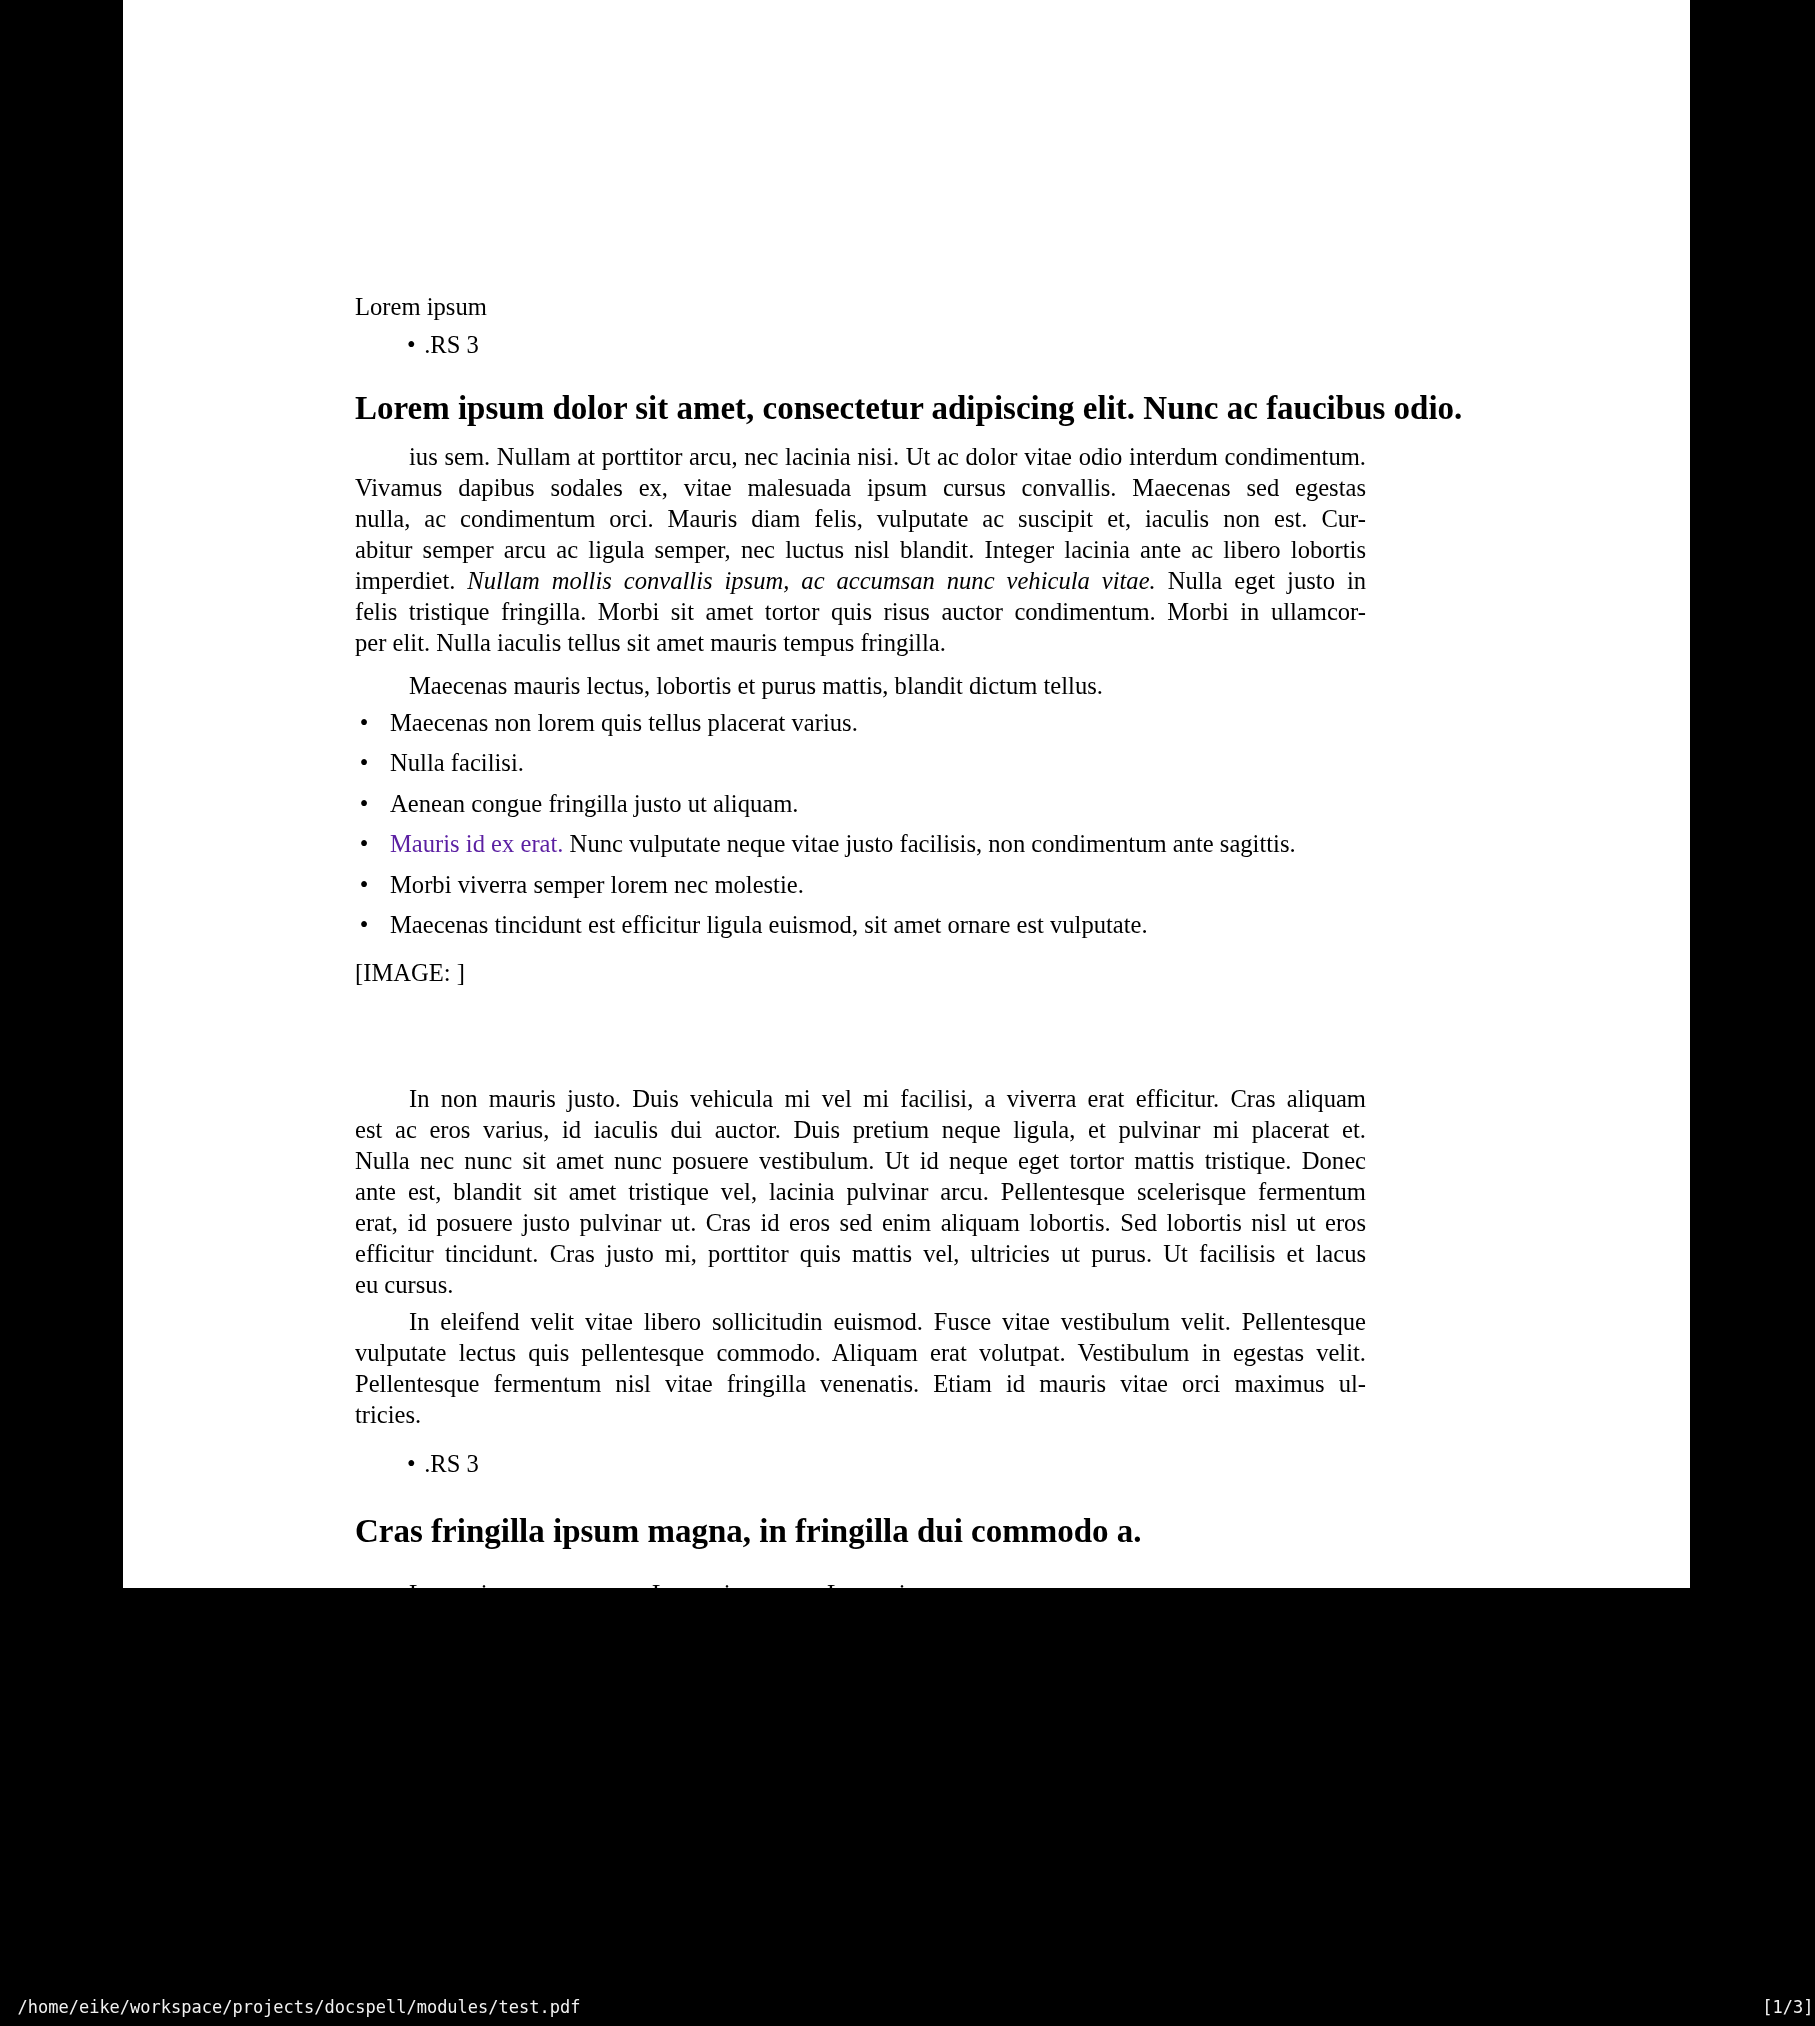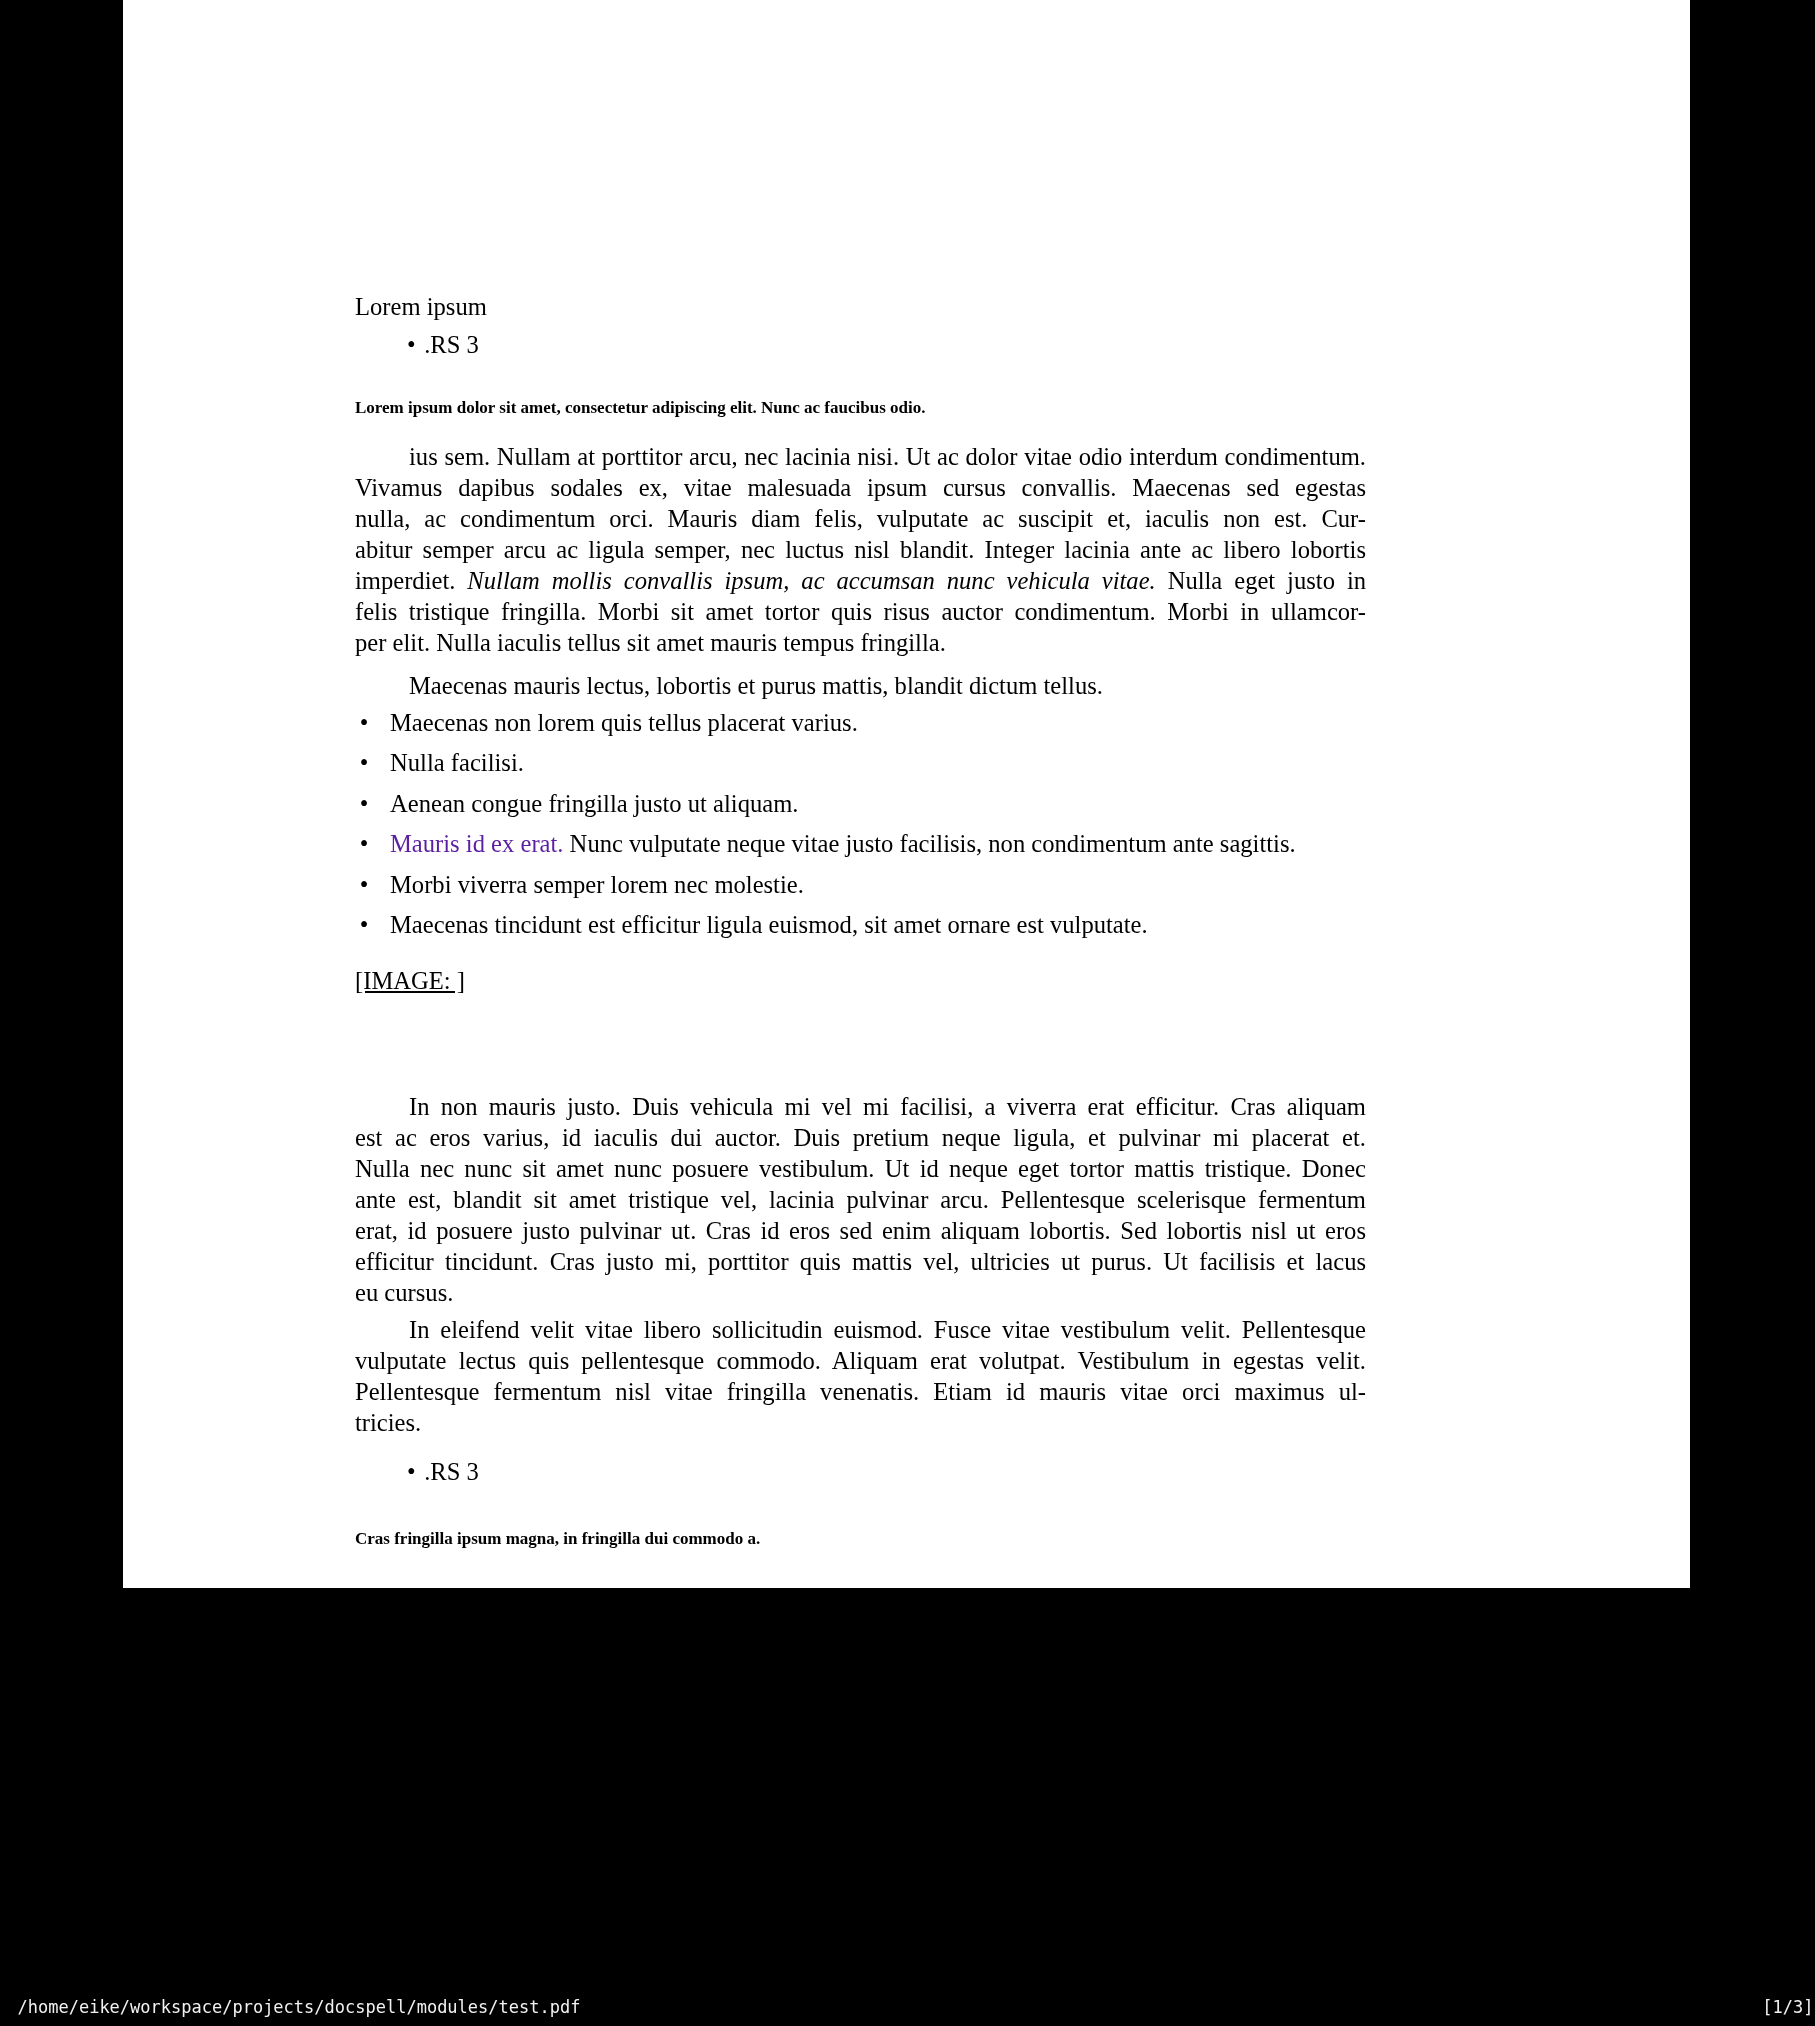--- a/index.html
+++ b/index.html
@@ -22,31 +22,31 @@
   .para.pind .ln:first-child { text-indent:54px; }
   .s-n {}
   .s-b { font-weight:normal; }
   .s-i { font-style:italic; }
   .s-l { color:var(--link,#5b1fa2); }
   .introline { margin-top:291px; }
   .rsline { margin-top:6.6px; padding-left:52px; }
   .rsline.rs2 { margin-top:18px; }
   .rsbul { margin-right:8.5px; }
   .secheading {
-    margin:29px 0 0 0; font-size:17px; font-weight:bold; line-height:38px;
+    margin:29px 0 0 0; font-size:33px; font-weight:bold; line-height:38px;
     white-space:nowrap;
   }
   .secheading.h2 { margin-top:33px; }
   .para.p1 { margin-top:14px; }
   .indentpara { margin-top:12.3px; padding-left:54px; }
   .blist { margin-top:5.7px; display:flex; flex-direction:column; row-gap:9.5px; }
   .bitem { display:flex; }
   .bitem .bul { width:35px; padding-left:4.7px; box-sizing:border-box; flex:none; }
   .bitem .btxt { flex:1; }
-  .imgline { margin-top:25px;text-decoration:underline; }
+  .imgline { margin-top:17px; }
   .para.p2 { margin-top:95px; }
   .para.p3 { margin-top:5.7px; }
   .vtable {
     margin-top:28px;
     display:grid; grid-template-columns:54px 243px 175px 1fr;
   }
   .vtable .cell { line-height:31px; }
   .numcell { padding-left:4.7px; }
   .cellp { width:203px; }
   .statusbar {

